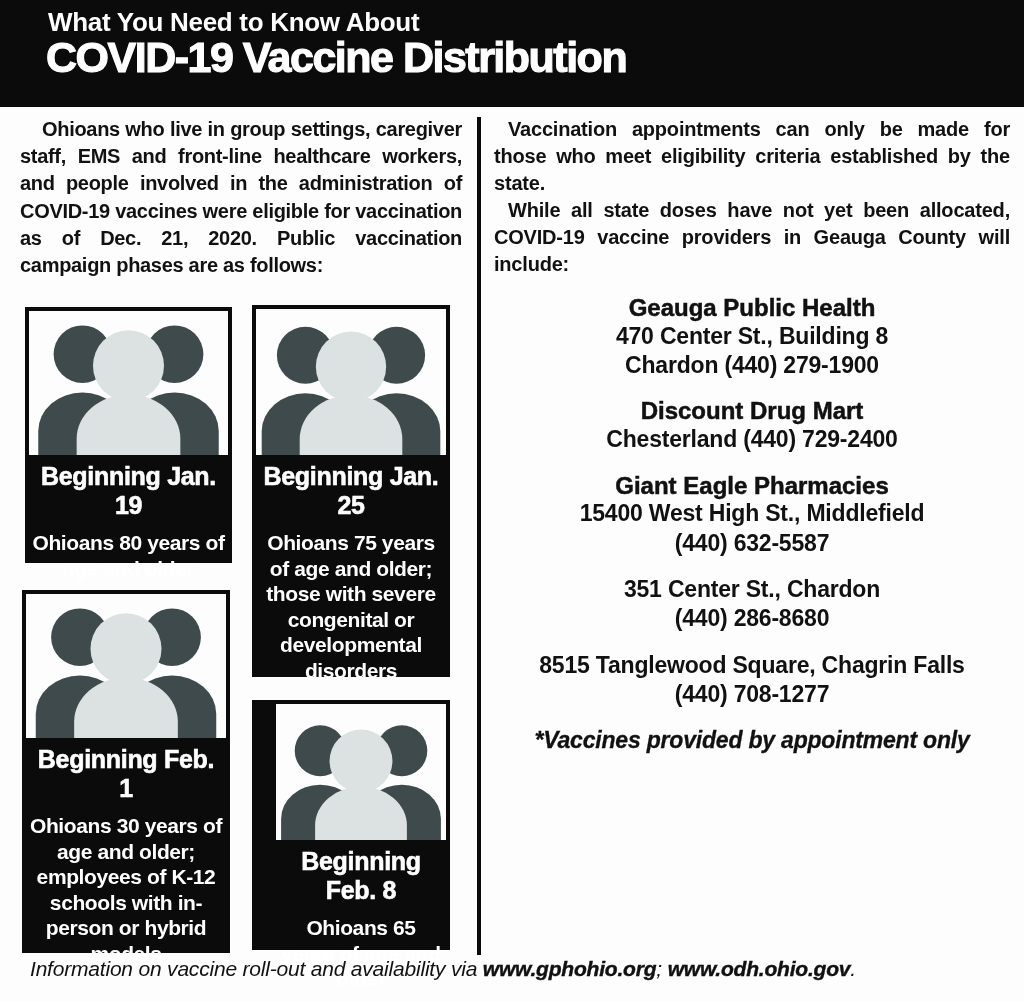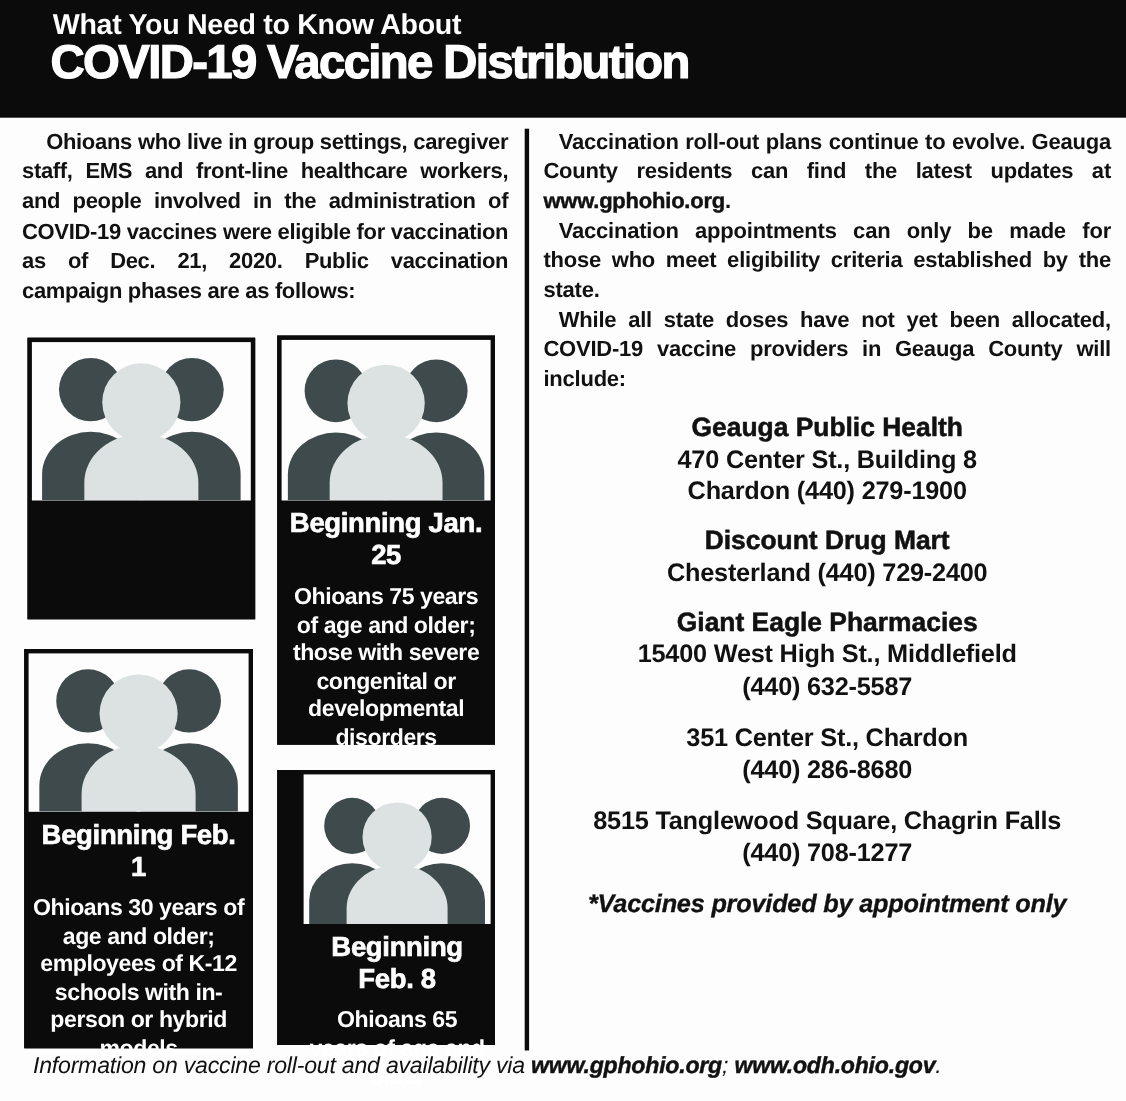--- a/index.html
+++ b/index.html
@@ -97,20 +97,24 @@
     <div class="icon-area">
       <svg viewBox="0 0 200 150" preserveAspectRatio="xMidYMax meet" aria-hidden="true">
         <circle class="fig-dark" cx="52" cy="45" r="30"></circle>
         <path class="fig-dark" d="M6,150 V125 A46,40 0 0 1 98,125 V150 Z"></path>
         <circle class="fig-dark" cx="148" cy="45" r="30"></circle>
         <path class="fig-dark" d="M102,150 V125 A46,40 0 0 1 194,125 V150 Z"></path>
         <circle class="fig-light" cx="100" cy="57" r="37"></circle>
         <path class="fig-light" d="M46,150 V133 A54,46 0 0 1 154,133 V150 Z"></path>
       </svg>
     </div>
+    <div class="phase-text">
+      <div class="phase-heading">Beginning Jan. 19</div>
+      <div class="phase-desc">Ohioans 80 years of age and older</div>
+    </div>
   </div>
 
   <div class="phase-box box2">
     <div class="icon-area">
       <svg viewBox="0 0 200 150" preserveAspectRatio="xMidYMax meet" aria-hidden="true">
         <circle class="fig-dark" cx="52" cy="45" r="30"></circle>
         <path class="fig-dark" d="M6,150 V125 A46,40 0 0 1 98,125 V150 Z"></path>
         <circle class="fig-dark" cx="148" cy="45" r="30"></circle>
         <path class="fig-dark" d="M102,150 V125 A46,40 0 0 1 194,125 V150 Z"></path>
         <circle class="fig-light" cx="100" cy="57" r="37"></circle>
@@ -151,21 +155,20 @@
         <path class="fig-light" d="M46,150 V133 A54,46 0 0 1 154,133 V150 Z"></path>
       </svg>
     </div>
     <div class="phase-text">
       <div class="phase-heading">Beginning Feb. 8</div>
       <div class="phase-desc">Ohioans 65 years of age and older</div>
     </div>
   </div>
 
   <div class="right-col">
-    <p><span>Vaccination roll-out plans continue to evolve. Geauga County residents can find the latest updates at </span><span class="inline-bold">www.gphohio.org</span><span>.</span></p>
     <p>Vaccination appointments can only be made for those who meet eligibility criteria established by the state.</p>
     <p>While all state doses have not yet been allocated, COVID-19 vaccine providers in Geauga County will include:</p>
 
     <div class="providers">
       <div class="provider">
         <div class="provider-name">Geauga Public Health</div>
         <div class="provider-line">470 Center St., Building 8</div>
         <div class="provider-line">Chardon (440) 279-1900</div>
       </div>
       <div class="provider">

